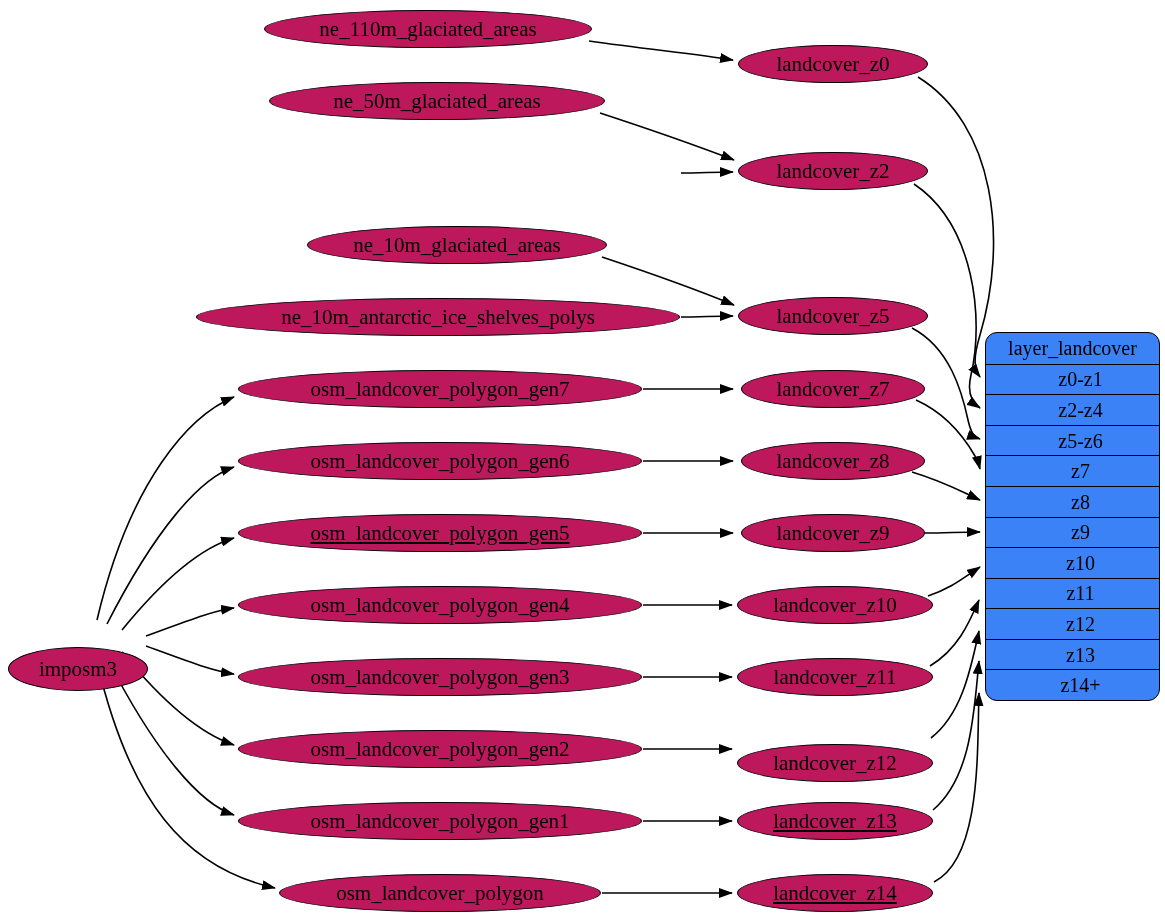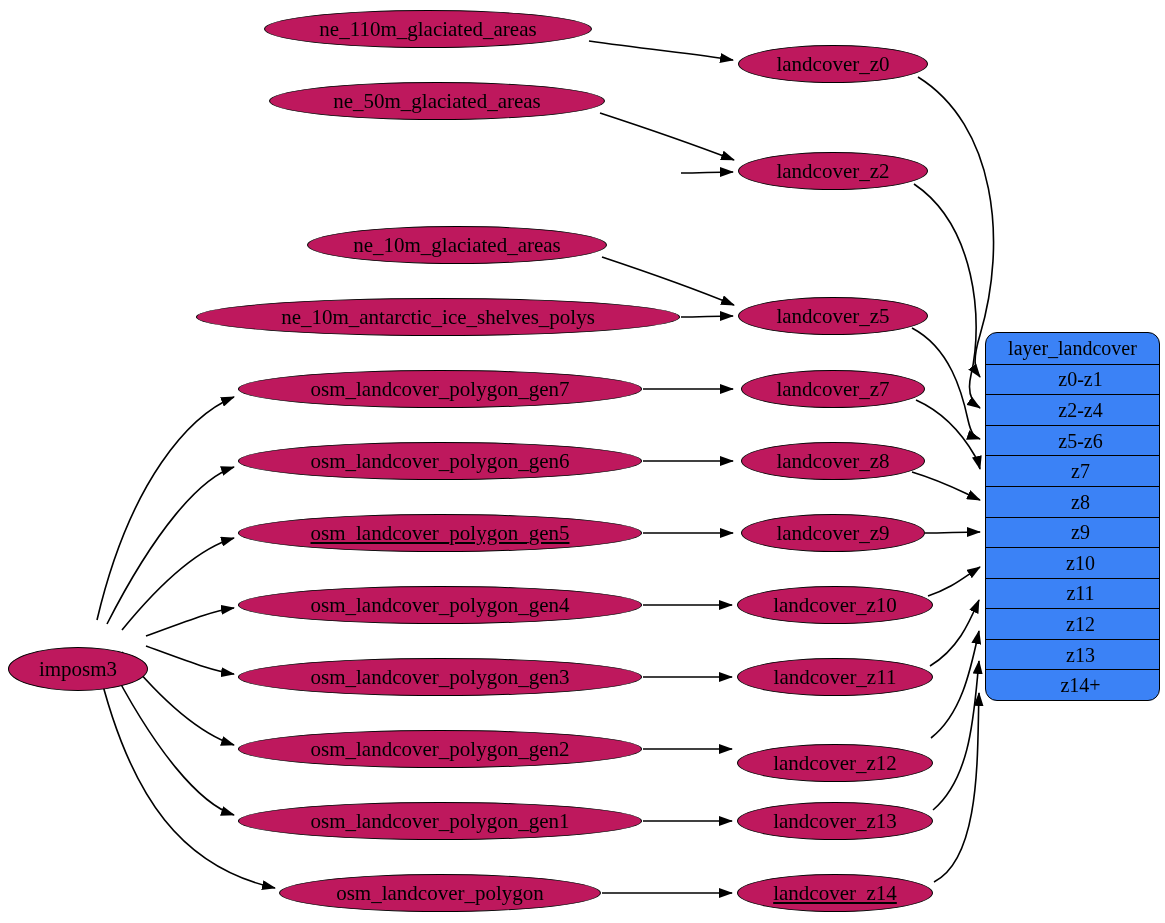--- a/index.html
+++ b/index.html
@@ -93,21 +93,21 @@
 
   <div class="node" style="left:738px;top:45px;width:190px;height:38px;">landcover_z0</div>
   <div class="node" style="left:738px;top:152px;width:190px;height:38px;">landcover_z2</div>
   <div class="node" style="left:738px;top:297px;width:190px;height:38px;">landcover_z5</div>
   <div class="node" style="left:741px;top:370px;width:184px;height:38px;">landcover_z7</div>
   <div class="node" style="left:741px;top:442px;width:184px;height:38px;">landcover_z8</div>
   <div class="node" style="left:741px;top:514px;width:184px;height:38px;">landcover_z9</div>
   <div class="node" style="left:737px;top:586px;width:196px;height:38px;">landcover_z10</div>
   <div class="node" style="left:737px;top:658px;width:196px;height:38px;">landcover_z11</div>
   <div class="node" style="left:737px;top:744px;width:196px;height:38px;">landcover_z12</div>
-  <div class="node" style="left:737px;top:802px;width:196px;height:38px;">landcover_z13</div>
+  <div class="node" style="left:737px;top:802px;width:196px;height:38px;text-decoration:underline;">landcover_z13</div>
   <div class="node" style="left:737px;top:874px;width:196px;height:38px;text-decoration:underline;">landcover_z14</div>
 
   <div class="record" style="left:985px;top:332px;width:175px;height:369px;">
     <div class="record-row">layer_landcover</div>
     <div class="record-row">z0-z1</div>
     <div class="record-row">z2-z4</div>
     <div class="record-row">z5-z6</div>
     <div class="record-row">z7</div>
     <div class="record-row">z8</div>
     <div class="record-row">z9</div>

